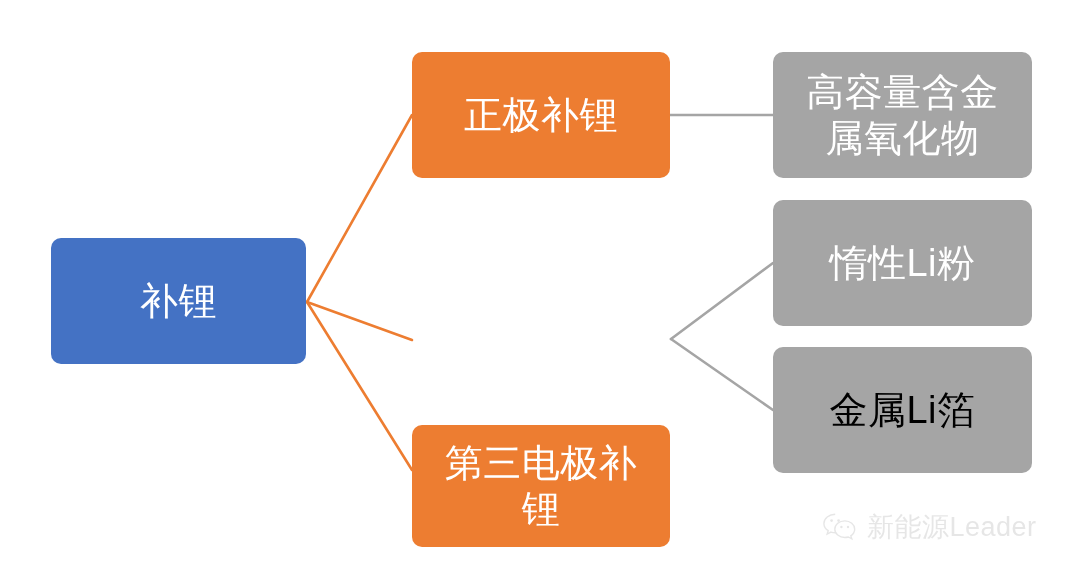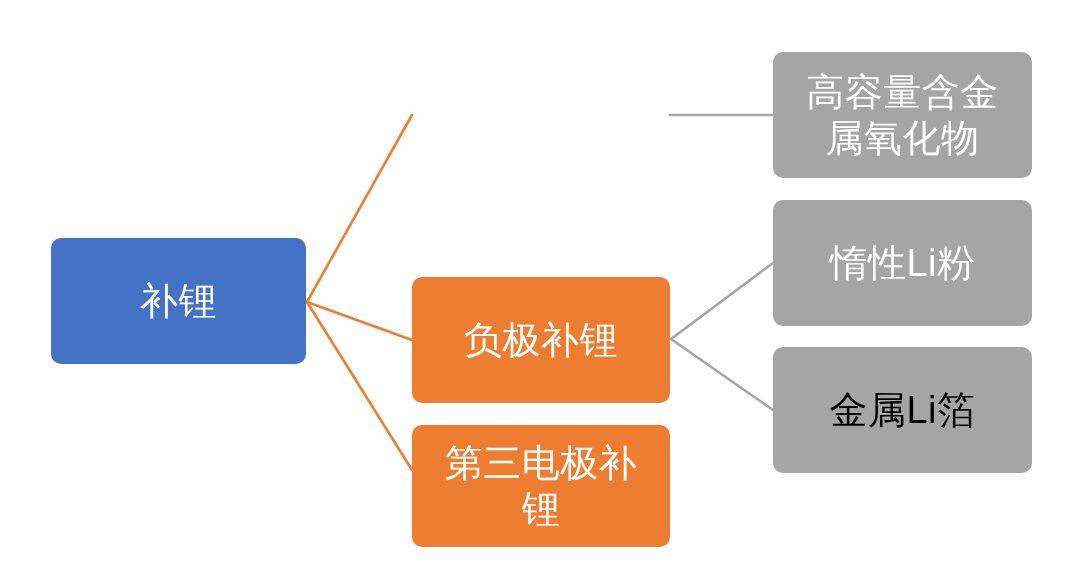--- a/index.html
+++ b/index.html
@@ -92,37 +92,54 @@
         <line x1="670" y1="115" x2="773" y2="115" stroke="#a5a5a5" stroke-width="2.6" stroke-linecap="round"></line>
         <line x1="671" y1="339" x2="773" y2="263" stroke="#a5a5a5" stroke-width="2.6" stroke-linecap="round"></line>
         <line x1="671" y1="339" x2="773" y2="410" stroke="#a5a5a5" stroke-width="2.6" stroke-linecap="round"></line>
       </g>
   </svg>
 
   <div class="node node-root" style="left: 51px; top: 238px; width: 255px; height: 126px; background: rgb(68, 114, 196); color: rgb(255, 255, 255);">
     <span class="node-label">补锂</span>
   </div>
 
+  <div class="node node-branch" style="left: 412px; top: 52px; width: 258px; height: 126px; background: rgb(237, 125, 49); color: rgb(255, 255, 255);">
+    <span class="node-label">正极补锂</span>
+  </div>
 
-  <div class="node node-branch" style="left: 412px; top: 277px; width: 258px; height: 126px; background: rgb(237, 125, 49); color: rgb(255, 255, 255);">
-    <span class="node-label">负极补锂</span>
-  </div>
 
   <div class="node node-branch" style="left: 412px; top: 425px; width: 258px; height: 122px; background: rgb(237, 125, 49); color: rgb(255, 255, 255);">
     <span class="node-label">第三电极补
 锂</span>
   </div>
 
   <div class="node node-leaf" style="left: 773px; top: 52px; width: 259px; height: 126px; background: rgb(165, 165, 165); color: rgb(255, 255, 255);">
     <span class="node-label">高容量含金
 属氧化物</span>
   </div>
 
   <div class="node node-leaf" style="left: 773px; top: 200px; width: 259px; height: 126px; background: rgb(165, 165, 165); color: rgb(255, 255, 255); align-items: center;">
     <span class="node-label">惰性Li粉</span>
   </div>
 
   <div class="node node-leaf" style="left: 773px; top: 347px; width: 259px; height: 126px; background: rgb(165, 165, 165); color: #000000;">
     <span class="node-label">金属Li箔</span>
   </div>
 
+  <div id="watermark">
+    <span class="wm-icon">
+      <svg width="36" height="30" viewBox="0 0 36 30" xmlns="http://www.w3.org/2000/svg">
+        <g fill="none" stroke="#c9c9c9" stroke-width="1.4">
+          <path d="M13.2 2.2C6.9 2.2 1.9 6.4 1.9 11.5c0 2.9 1.7 5.5 4.3 7.2l-1.1 3.4 3.9-2.0c1.3 0.4 2.7 0.6 4.2 0.6 0.4 0 0.8 0 1.2-0.05"></path>
+          <path d="M22.8 8.9c-5.5 0-10.0 3.7-10.0 8.3 0 4.6 4.5 8.3 10.0 8.3 1.2 0 2.4-0.2 3.5-0.5l3.5 1.8-1.0-3.0c2.3-1.5 3.9-3.8 3.9-6.6 0-4.6-4.5-8.3-9.9-8.3z"></path>
+        </g>
+        <g fill="#c9c9c9">
+          <circle cx="9.6" cy="8.6" r="1.35"></circle>
+          <circle cx="16.6" cy="8.6" r="1.35"></circle>
+          <circle cx="19.4" cy="15.0" r="1.2"></circle>
+          <circle cx="26.0" cy="15.0" r="1.2"></circle>
+        </g>
+      </svg>
+    </span>
+    <span class="wm-text">新能源Leader</span>
+  </div>
 
 </div>
 
 </body></html>

